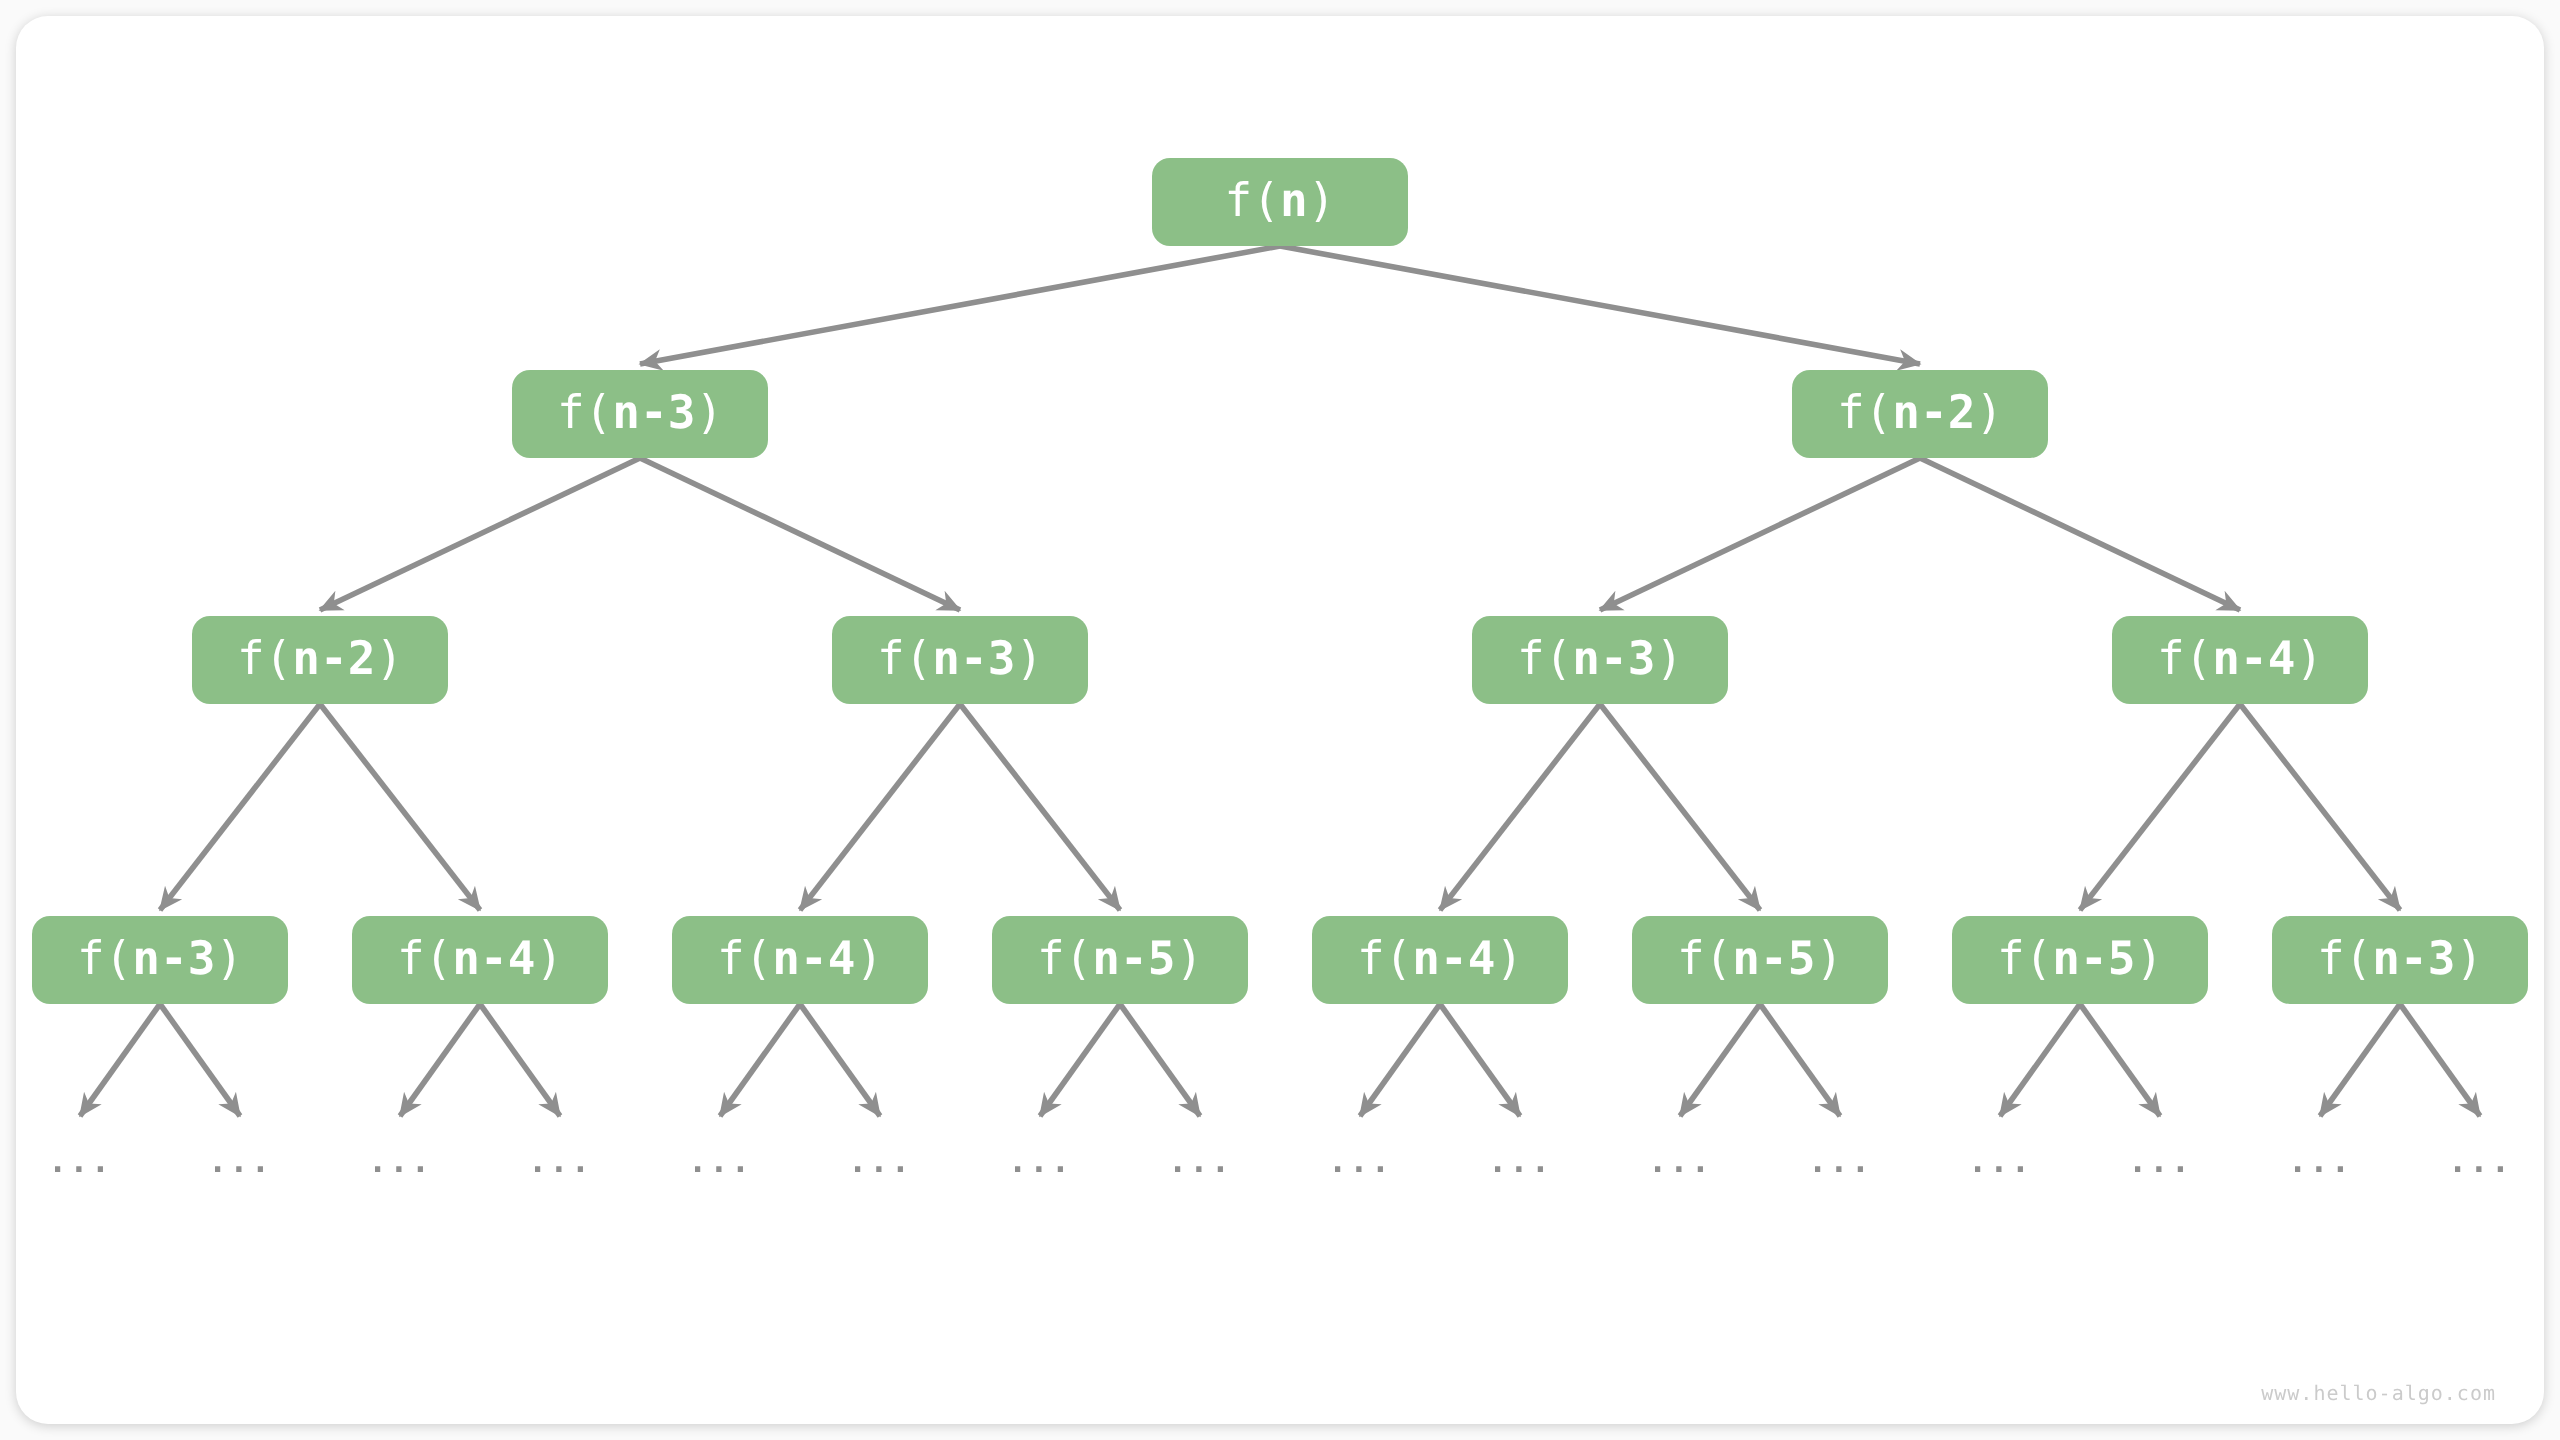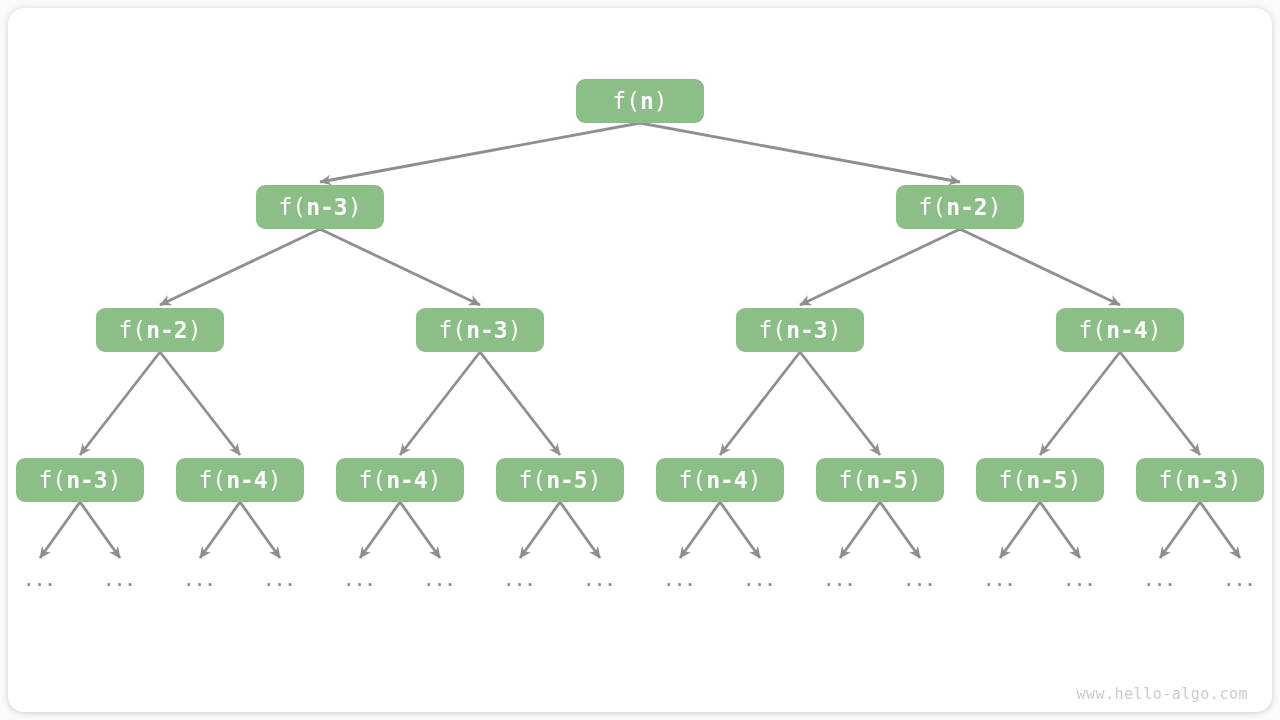--- a/index.html
+++ b/index.html
@@ -52,21 +52,21 @@
     text-align: center;
     color: var(--ellipsis, #8f8f8f);
     font-size: 16px;
     font-weight: bold;
     letter-spacing: 1px;
   }
   .watermark {
     position: absolute;
     right: 32px;
     bottom: 17px;
-    font-size: 15px;
+    font-size: 10px;
     color: var(--watermark, #cbcbcb);
     letter-spacing: 0.5px;
     text-align: right;
   }
 </style>
 </head>
 <body>
 
 <div class="card"></div>
 

